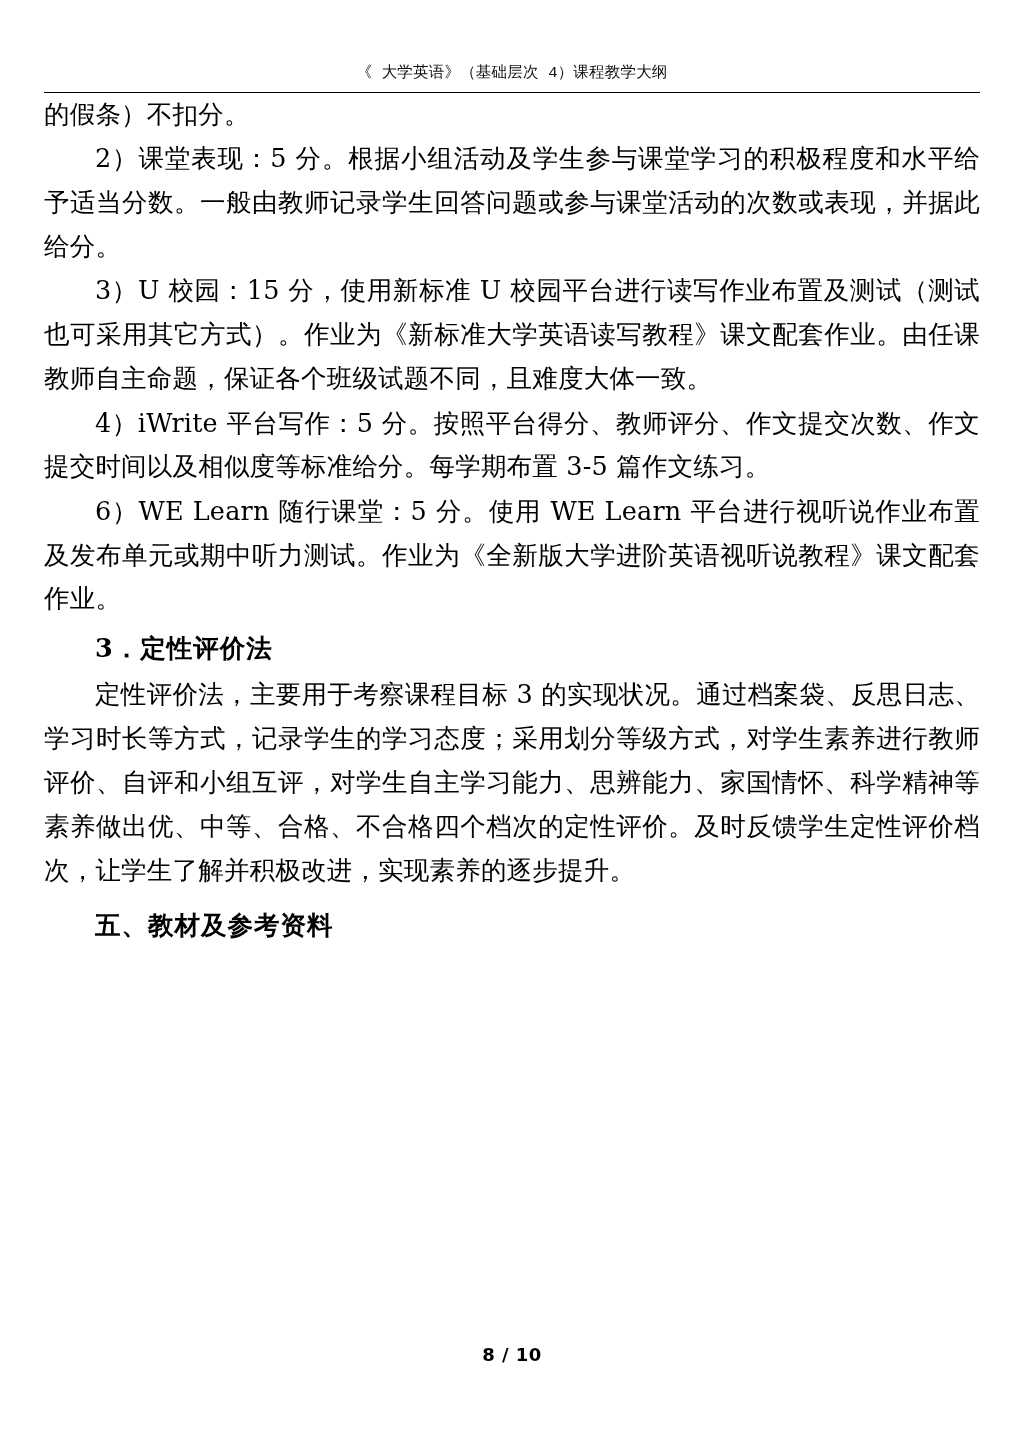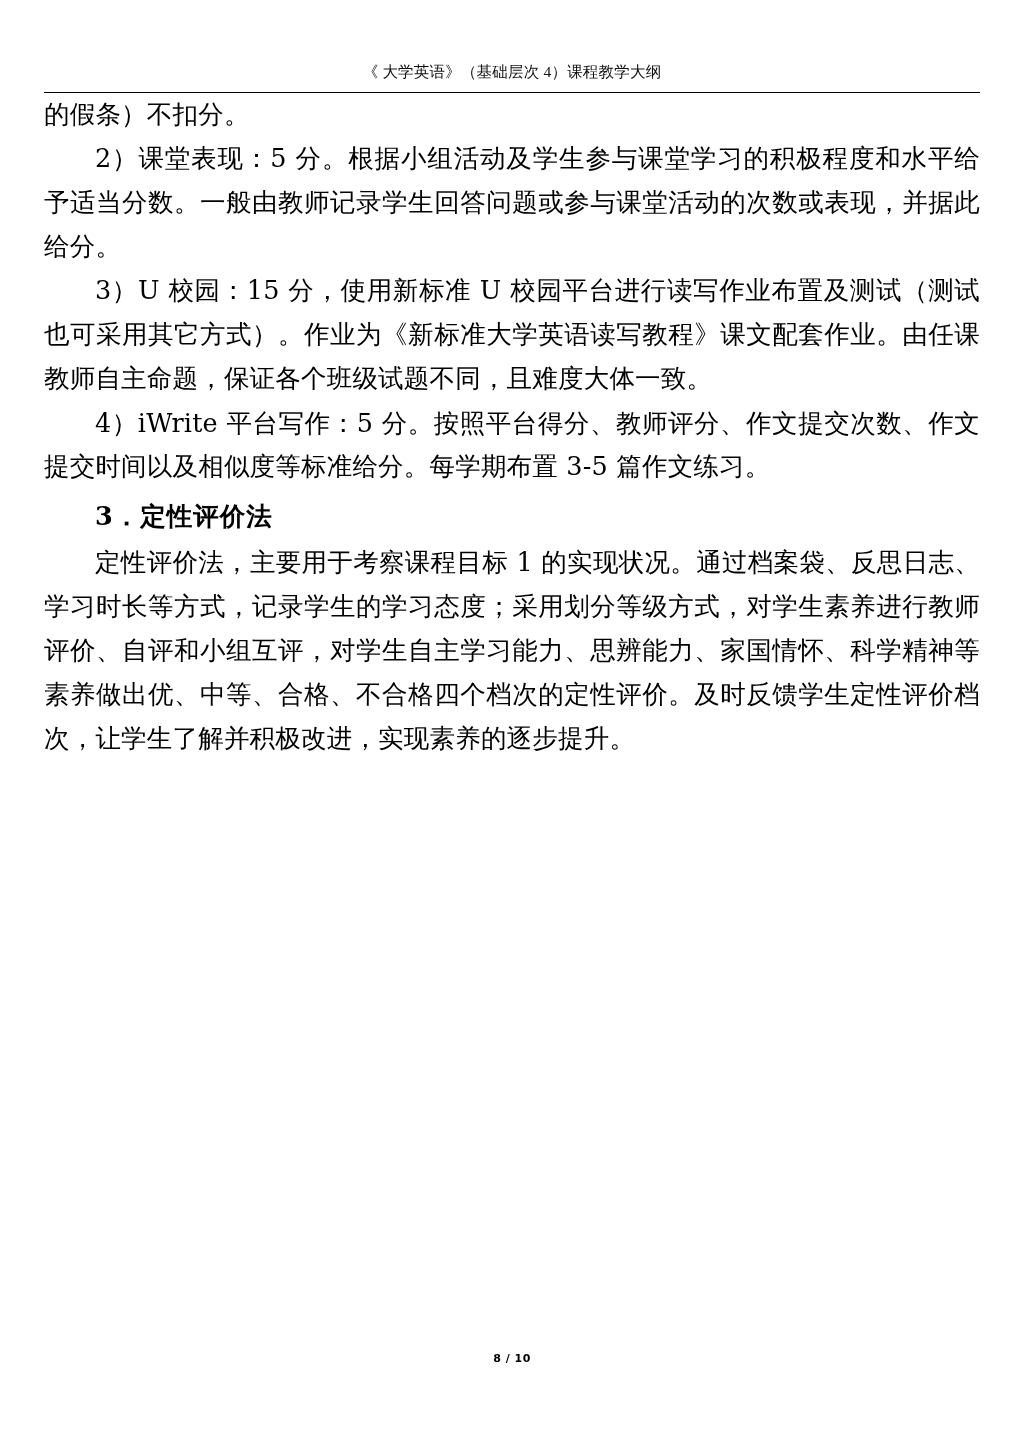--- a/index.html
+++ b/index.html
@@ -19,21 +19,21 @@
     background: #ffffff;
     box-sizing: border-box;
     padding: 0 44px;
   }
   .header {
     padding-top: 62px;
     text-align: center;
     font-size: 15.5px;
     letter-spacing: 0.2px;
     color: #111;
-    font-family: Liberation Serif, serif;
+    font-family: Liberation Mono, monospace;
   }
   .header-rule {
     margin-top: 9px;
     border-bottom: 1.3px solid #000;
   }
   .content {
     font-size: 25.5px;
     line-height: 1.72;
     text-align: justify;
     text-justify: inter-ideograph;
@@ -61,21 +61,21 @@
     margin: 12px 0 0 0;
     font-size: 25.5px;
     letter-spacing: 1px;
   }
   .footer {
     position: absolute;
     left: 0;
     right: 0;
     bottom: 82px;
     text-align: center;
-    font-size: 11px;
+    font-size: 18px;
     font-weight: bold;
     font-family: "DejaVu Sans", "Liberation Sans", sans-serif;
     letter-spacing: 0.5px;
   }
 </style>
 </head>
 <body>
 
 <div class="page">
 
@@ -88,25 +88,27 @@
 
     <p class="para noindent">的假条）不扣分。</p>
 
     <p class="para indent">2）课堂表现：5 分。根据小组活动及学生参与课堂学习的积极程度和水平给予适当分数。一般由教师记录学生回答问题或参与课堂活动的次数或表现，并据此给分。</p>
 
     <p class="para indent">3）U 校园：15 分，使用新标准 U 校园平台进行读写作业布置及测试（测试也可采用其它方式）。作业为《新标准大学英语读写教程》课文配套作业。由任课教师自主命题，保证各个班级试题不同，且难度大体一致。</p>
 
     <p class="para indent">4）iWrite 平台写作：5 分。按照平台得分、教师评分、作文提交次数、作文提交时间以及相似度等标准给分。每学期布置 3-5 篇作文练习。</p>
 
 
+    <p class="para indent">6）WE Learn 随行课堂：5 分。使用 WE Learn 平台进行视听说作业布置及发布单元或期中听力测试。作业为《全新版大学进阶英语视听说教程》课文配套作业。</p>
 
     <p class="heading">3．定性评价法</p>
 
-    <p class="para indent">定性评价法，主要用于考察课程目标 1 的实现状况。通过档案袋、反思日志、学习时长等方式，记录学生的学习态度；采用划分等级方式，对学生素养进行教师评价、自评和小组互评，对学生自主学习能力、思辨能力、家国情怀、科学精神等素养做出优、中等、合格、不合格四个档次的定性评价。及时反馈学生定性评价档次，让学生了解并积极改进，实现素养的逐步提升。</p>
+    <p class="para indent">定性评价法，主要用于考察课程目标 3 的实现状况。通过档案袋、反思日志、学习时长等方式，记录学生的学习态度；采用划分等级方式，对学生素养进行教师评价、自评和小组互评，对学生自主学习能力、思辨能力、家国情怀、科学精神等素养做出优、中等、合格、不合格四个档次的定性评价。及时反馈学生定性评价档次，让学生了解并积极改进，实现素养的逐步提升。</p>
 
+    <p class="heading-section">五、教材及参考资料</p>
 
   </div>
 
   <div class="footer">
     <span>8 / 10</span>
   </div>
 
 </div>
 
 </body></html>

